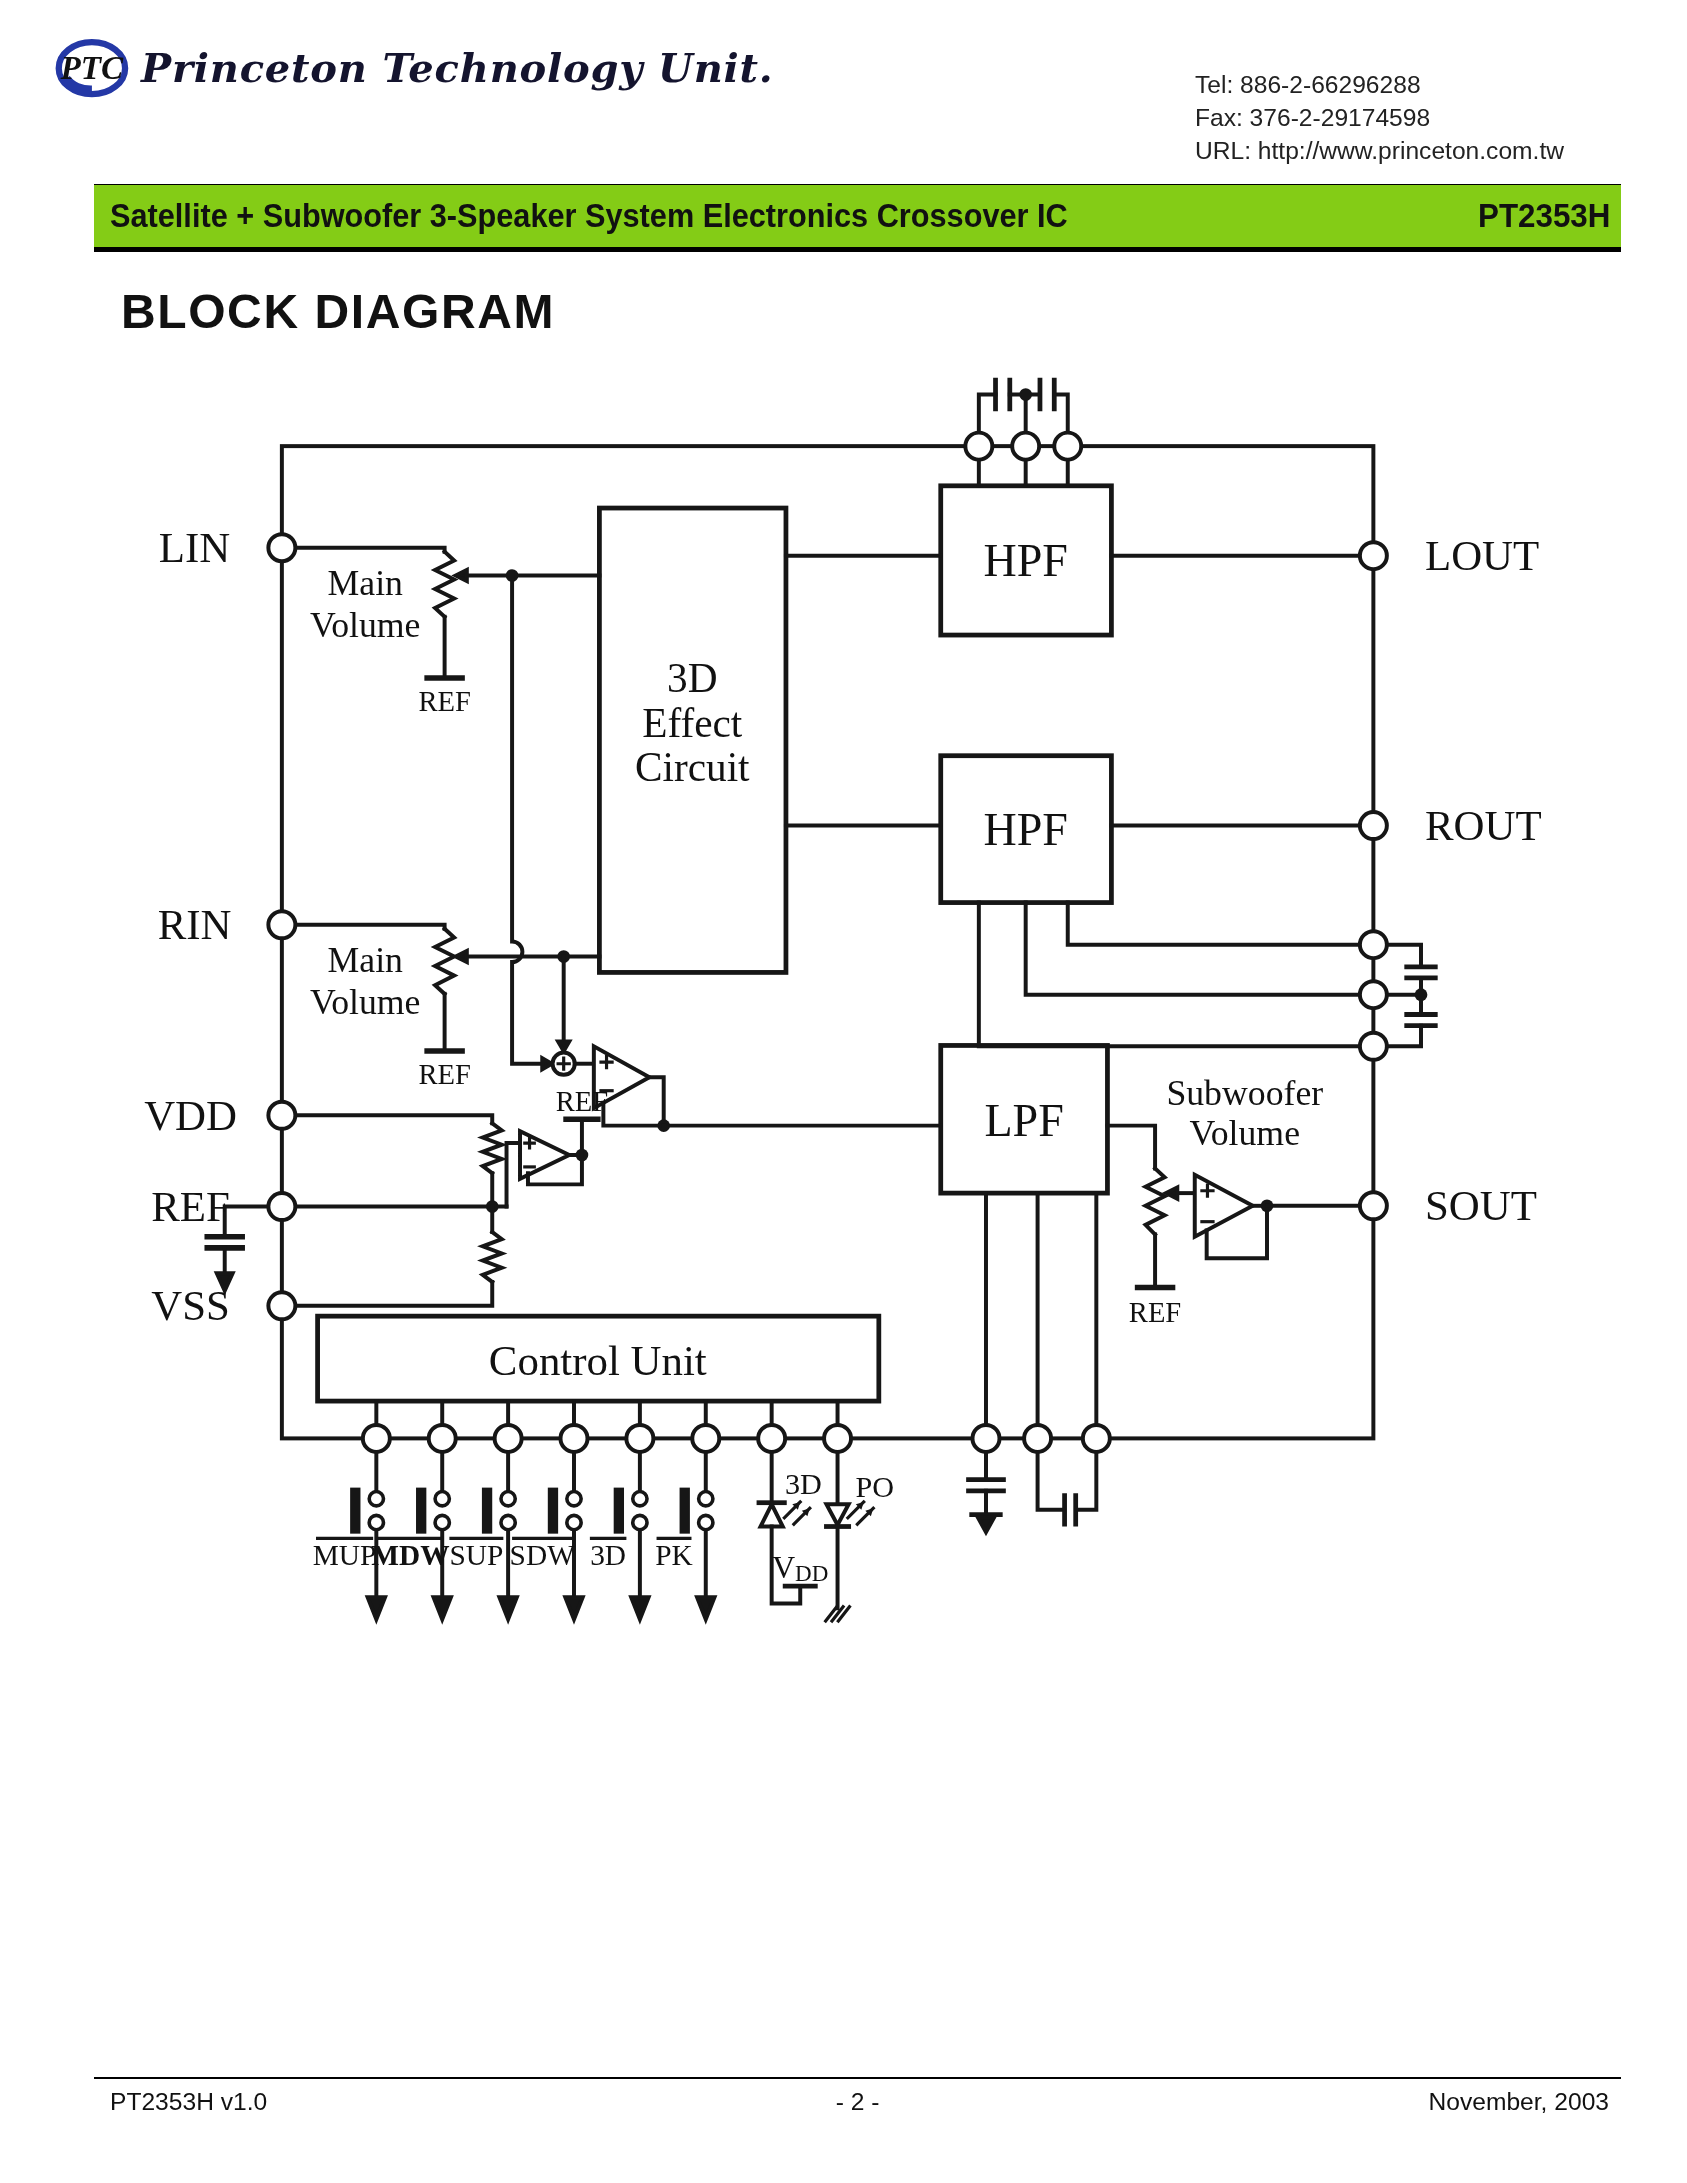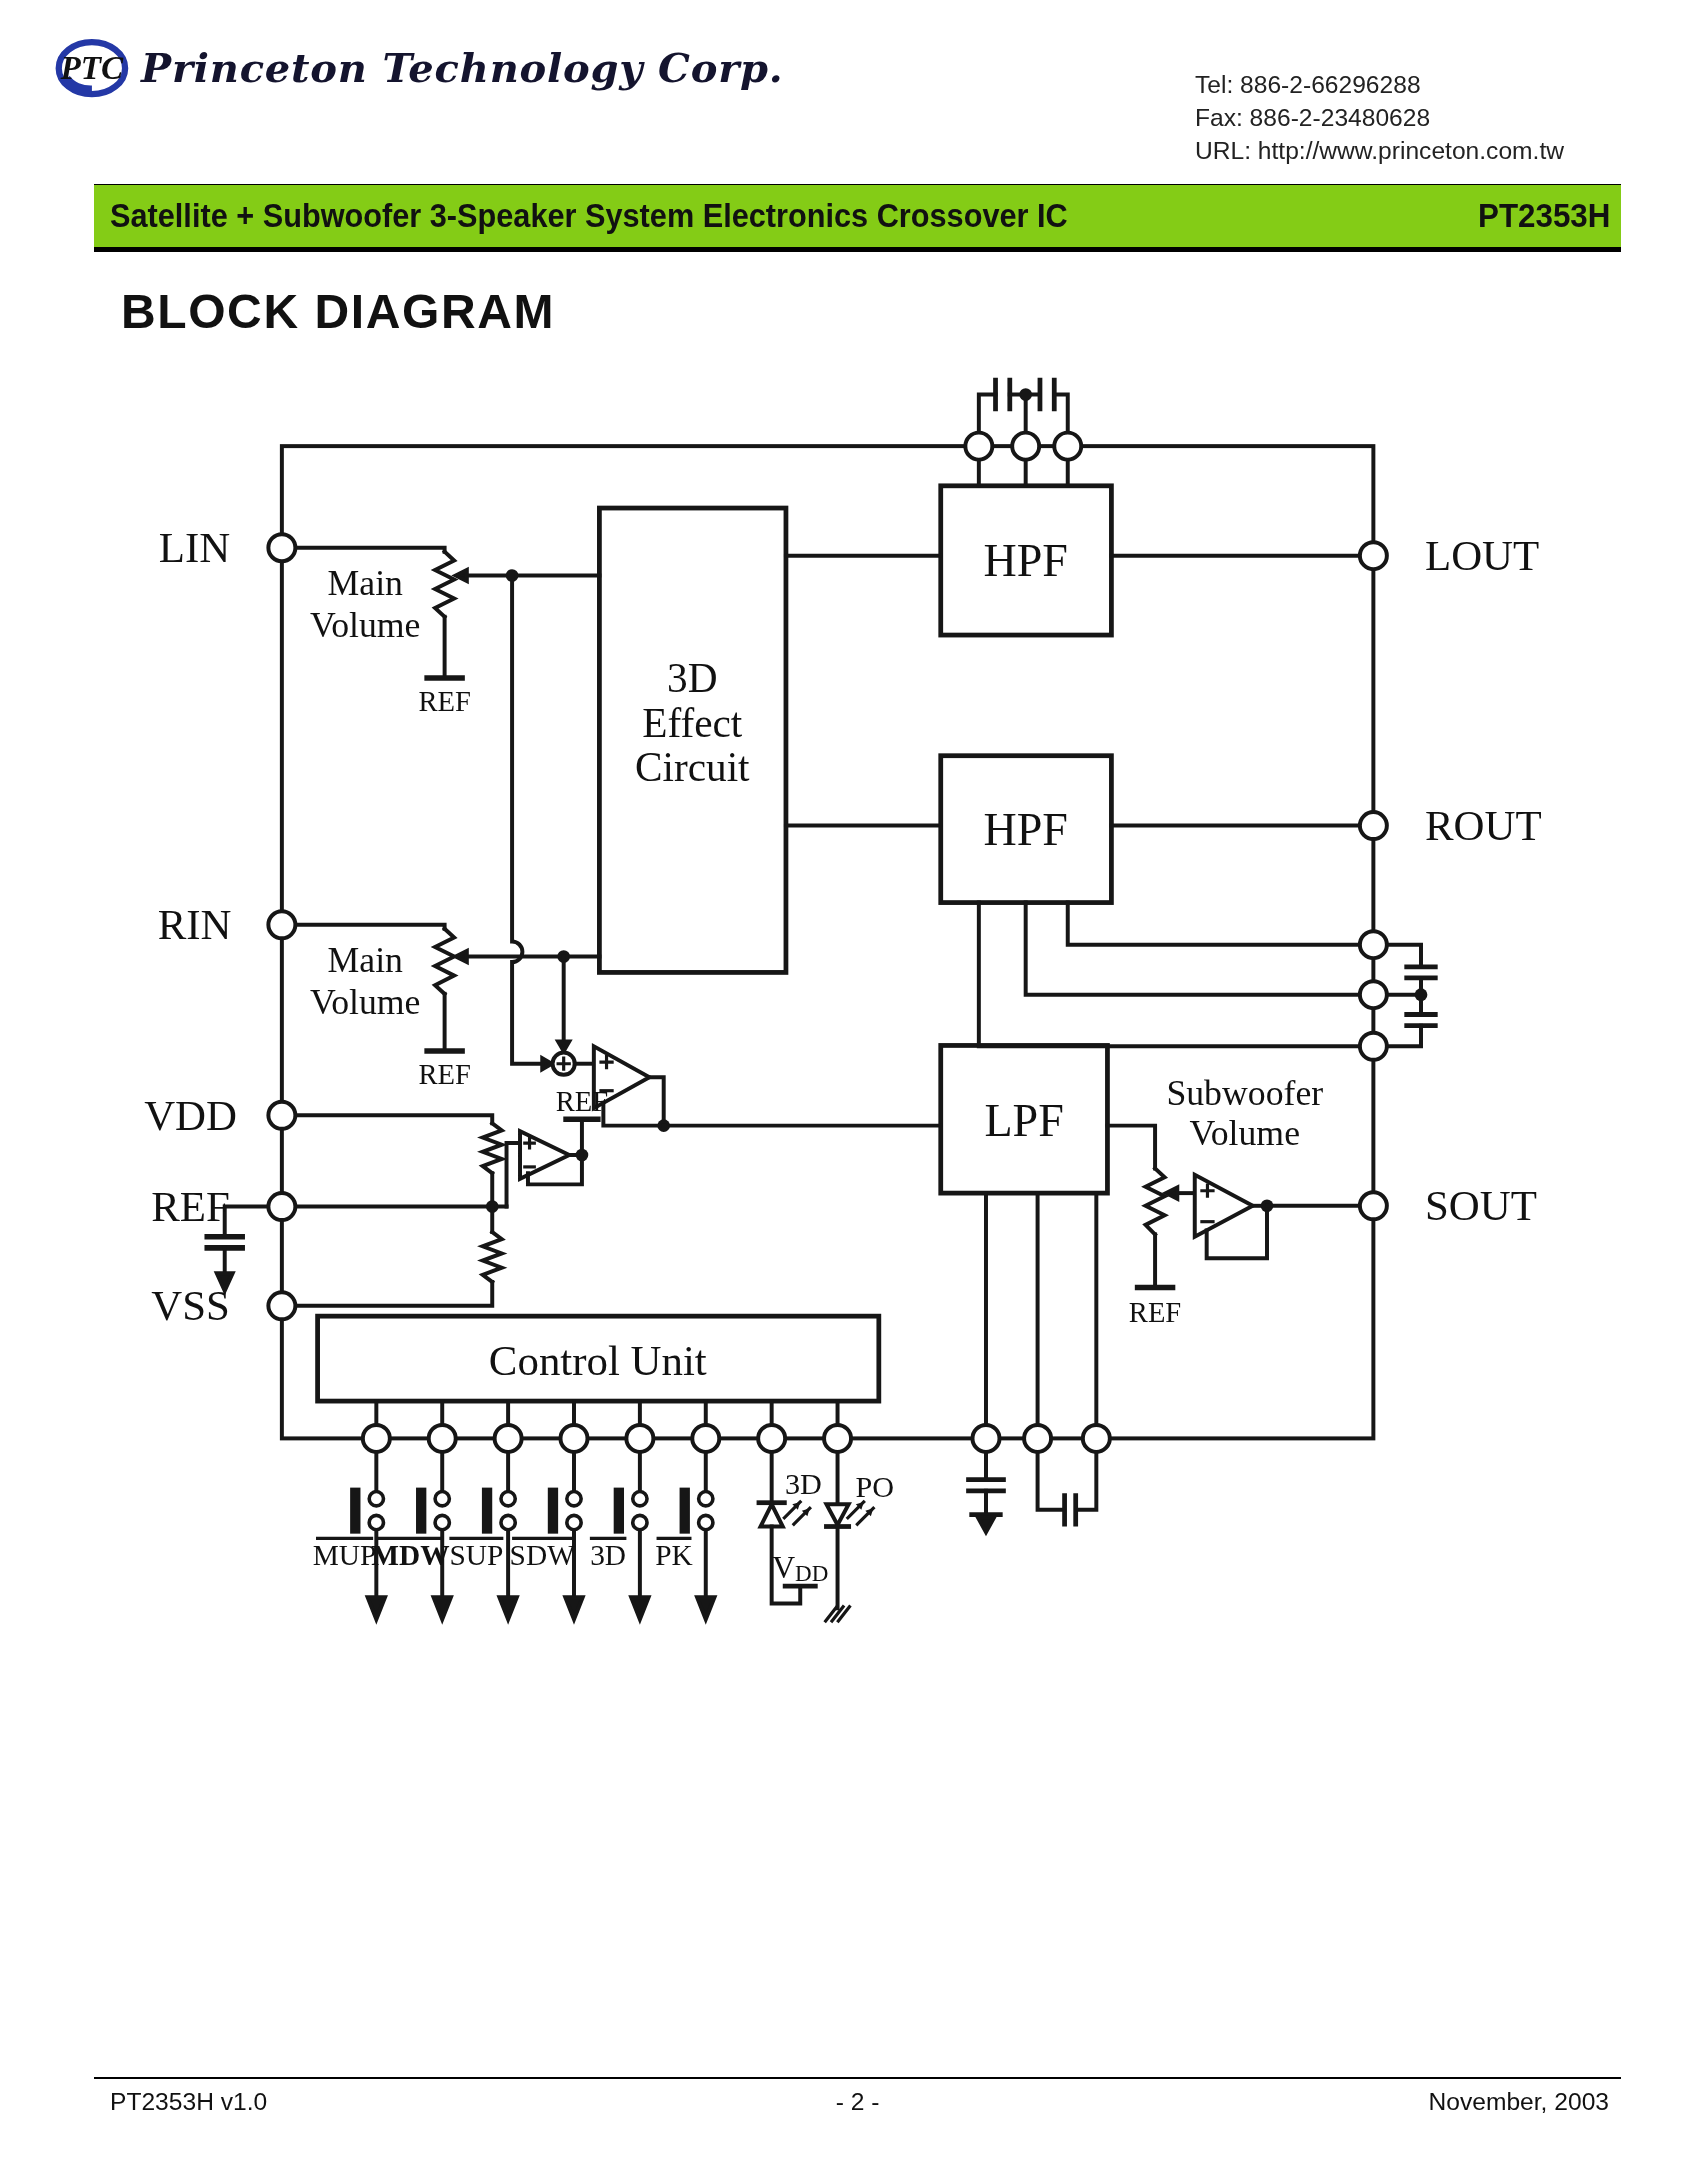--- a/index.html
+++ b/index.html
@@ -27,24 +27,24 @@
 </head>
 <body>
 
 <div class="page">
 
   <svg class="logo" viewBox="0 0 100 82">
     <ellipse cx="48" cy="38" rx="42" ry="33" fill="none" stroke="#2438a6" stroke-width="8"></ellipse>
     <path d="M10 55 A42 33 0 0 0 48 71 L48 60 A30 22 0 0 1 20 48 Z" fill="#2438a6" stroke="none"></path>
     <text x="48" y="52" text-anchor="middle" font-size="42" font-style="italic" font-weight="bold" fill="#2438a6">PTC</text>
   </svg>
-  <div class="company">Princeton Technology Corp.</div>
+  <div class="company">Princeton Technology Unit.</div>
   <div class="contact">
     <div>Tel: 886-2-66296288</div>
-    <div>Fax: 886-2-23480628</div>
+    <div>Fax: 376-2-29174598</div>
     <div>URL: http://www.princeton.com.tw</div>
   </div>
 
   <div class="titlebar">
     <span class="prod">Satellite + Subwoofer 3-Speaker System Electronics Crossover  IC</span>
     <span class="part">PT2353H</span>
   </div>
 
   <div class="heading">BLOCK DIAGRAM</div>
 

